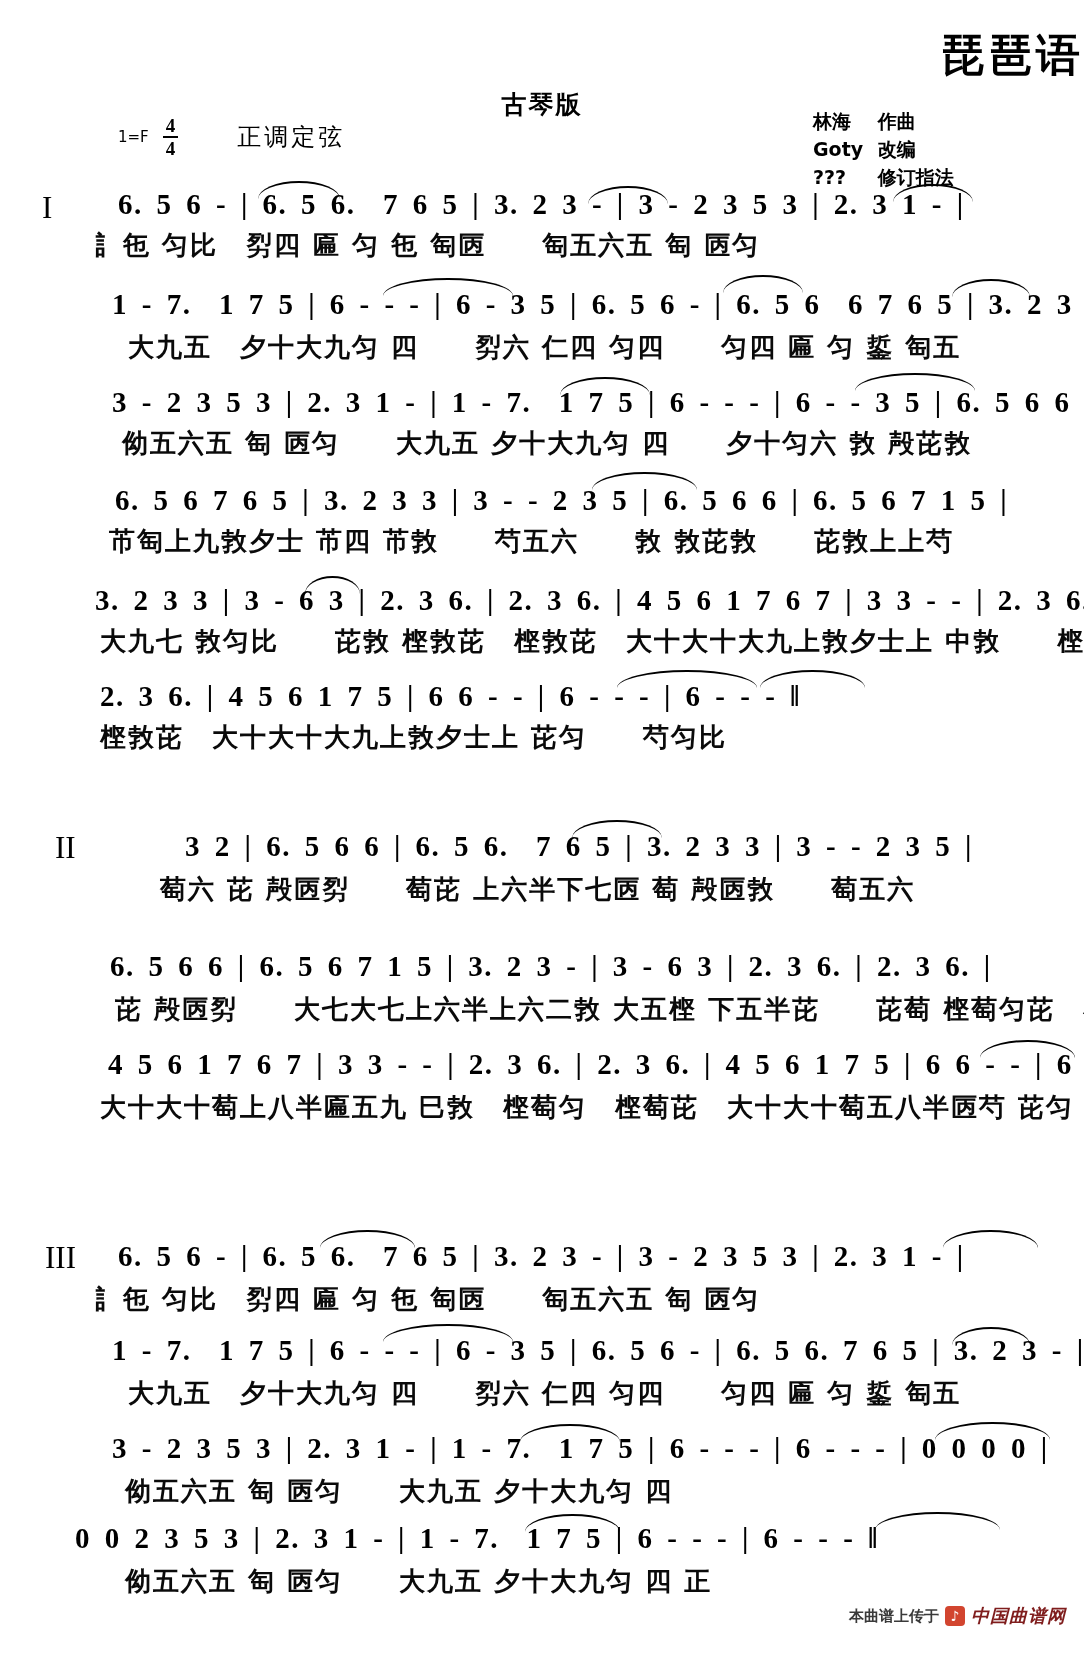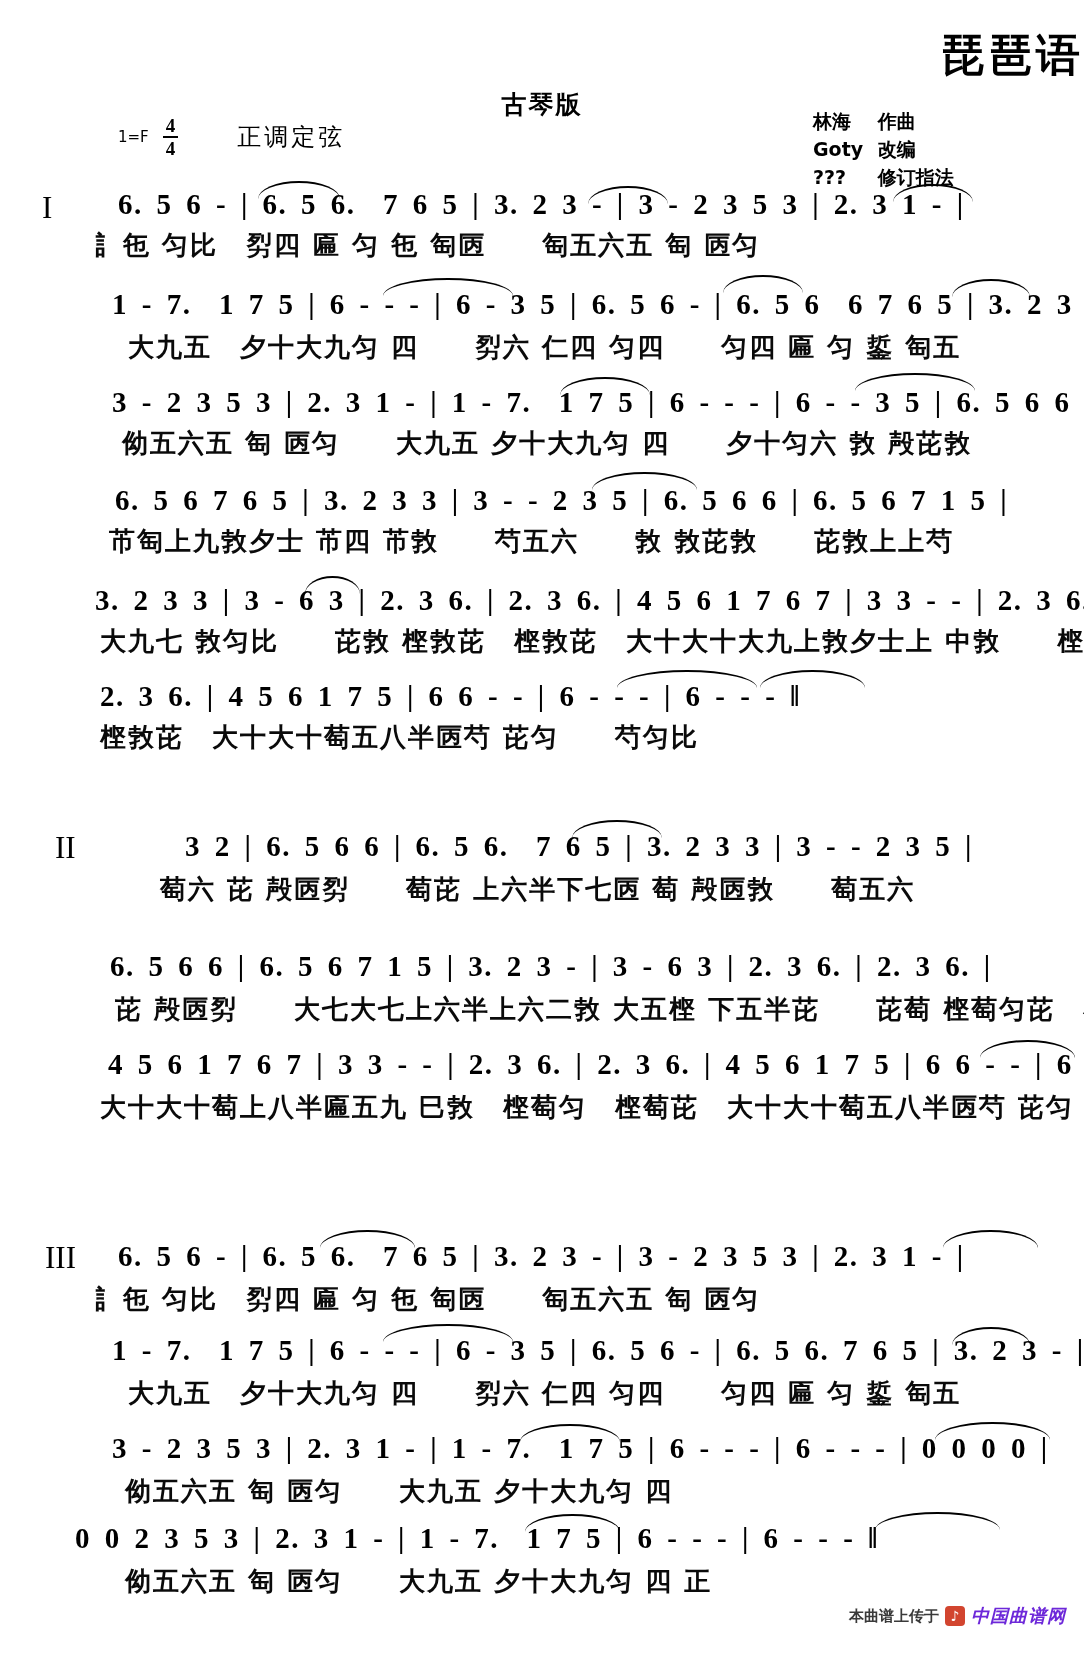--- a/index.html
+++ b/index.html
@@ -64,21 +64,21 @@
   }
   .footer .upl{font-size:15px;color:#3a3a3a;font-weight:bold;}
   .footer .logo{
     width:20px;height:20px;border-radius:4px;
     background:#d2452f;color:#fff;
     display:flex;align-items:center;justify-content:center;
     font-size:14px;font-weight:bold;
   }
   .footer .site{
     font-size:18px;font-weight:bold;font-style:italic;
-    color:#6d28d9;letter-spacing:1px;
+    color:#7f1d1d;letter-spacing:1px;
   }
 </style>
 </head>
 <body>
 
 <div class="abs title">琵琶语</div>
 <div class="abs subtitle">古琴版</div>
 
 <div class="abs keyline">
   <span class="keysig">1=F</span>
@@ -115,21 +115,21 @@
 <div class="abs notes" style="left:112px;top:386px;">3 - 2 3 5 3 | 2. 3 1 - | 1 - 7.  1 7 5 | 6 - - - | 6 - - 3 5 | 6. 5 6 6 |</div>
 <div class="abs tab" style="left:122px;top:426px;">㑃五六五 匋 㔷匀　　大九五 夕十大九匀 四　　夕十匀六 㪍 殸芘㪍</div>
 
 <div class="abs notes" style="left:115px;top:484px;">6. 5 6 7 6 5 | 3. 2 3 3 | 3 - - 2 3 5 | 6. 5 6 6 | 6. 5 6 7 1 5 |</div>
 <div class="abs tab" style="left:109px;top:524px;">芇匋上九㪍夕士 芇四 芇㪍　　芍五六　　㪍 㪍芘㪍　　芘㪍上上芍</div>
 
 <div class="abs notes" style="left:95px;top:584px;">3. 2 3 3 | 3 - 6 3 | 2. 3 6. | 2. 3 6. | 4 5 6 1 7 6 7 | 3 3 - - | 2. 3 6. |</div>
 <div class="abs tab" style="left:100px;top:624px;">大九七 㪍匀比　　芘㪍 㭴㪍芘　㭴㪍芘　大十大十大九上㪍夕士上 中㪍　　㭴㪍芘</div>
 
 <div class="abs notes" style="left:100px;top:680px;">2. 3 6. | 4 5 6 1 7 5 | 6 6 - - | 6 - - - | 6 - - - ‖</div>
-<div class="abs tab" style="left:100px;top:720px;">㭴㪍芘　大十大十萄五八半㔷芍 芘匀　　芍匀比</div>
+<div class="abs tab" style="left:100px;top:720px;">㭴㪍芘　大十大十大九上㪍夕士上 芘匀　　芍匀比</div>
 
 <div class="abs sec-label" style="left:55px;top:830px;">II</div>
 
 <div class="abs notes" style="left:185px;top:830px;">3 2 | 6. 5 6 6 | 6. 5 6.  7 6 5 | 3. 2 3 3 | 3 - - 2 3 5 |</div>
 <div class="abs tab" style="left:160px;top:872px;">萄六 芘 殸㔷劽　　萄芘 上六半下七㔷 萄 殸㔷㪍　　萄五六</div>
 
 <div class="abs notes" style="left:110px;top:950px;">6. 5 6 6 | 6. 5 6 7 1 5 | 3. 2 3 - | 3 - 6 3 | 2. 3 6. | 2. 3 6. |</div>
 <div class="abs tab" style="left:115px;top:992px;">芘 殸㔷劽　　大七大七上六半上六二㪍 大五㭴 下五半芘　　芘萄 㭴萄匀芘　㭴萄芘</div>
 
 <div class="abs notes" style="left:108px;top:1048px;">4 5 6 1 7 6 7 | 3 3 - - | 2. 3 6. | 2. 3 6. | 4 5 6 1 7 5 | 6 6 - - | 6 - - - ‖</div>

